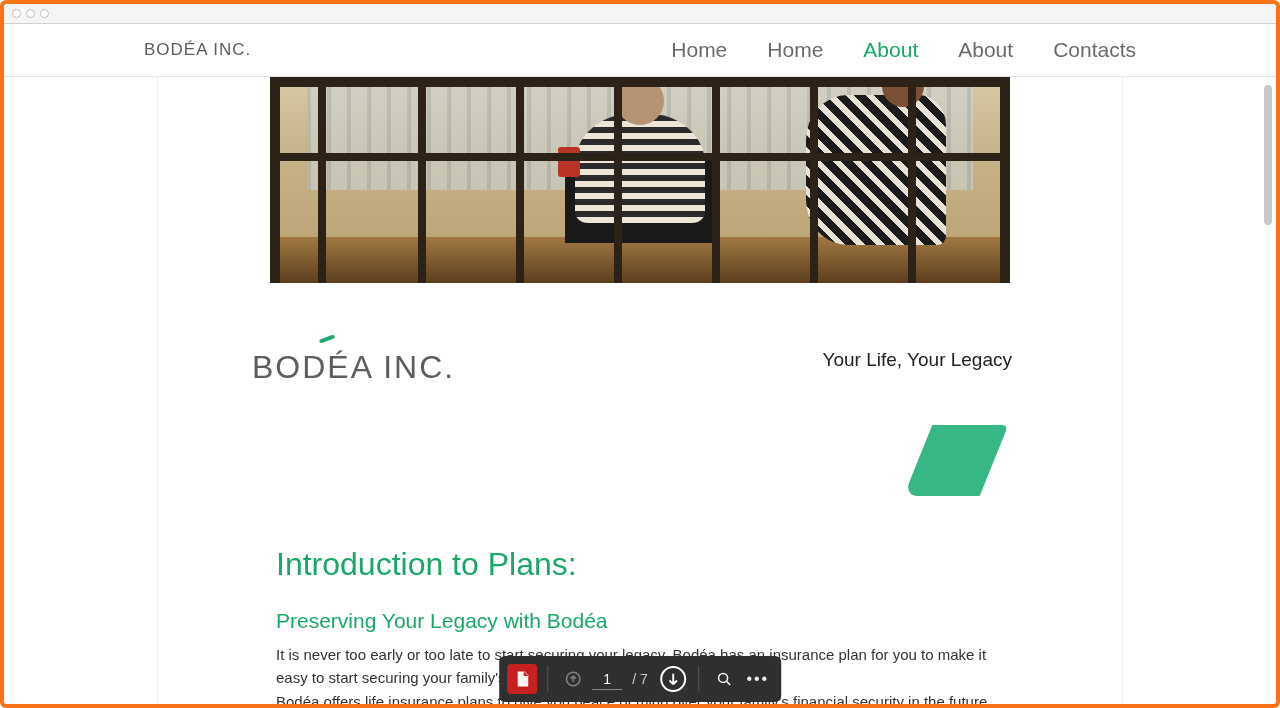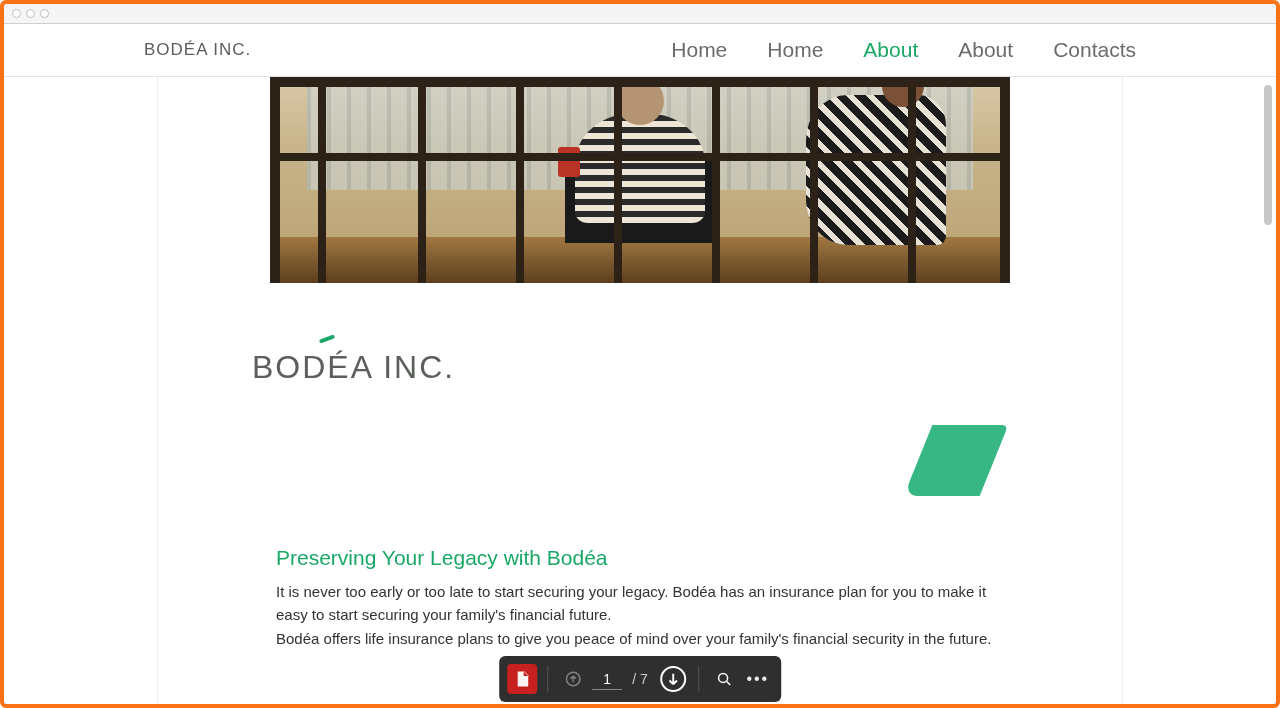--- a/index.html
+++ b/index.html
@@ -303,25 +303,27 @@
           <div class="vbar" style="left:638px;width:8px"></div>
           <div class="vbar" style="right:0"></div>
         </div>
       </div>
 
       <div class="doc-brand-row">
         <div class="doc-brand">
           <span class="accent"></span>
           <span>BODÉA INC.</span>
         </div>
+        <div class="tagline">Your Life, Your Legacy</div>
       </div>
 
       <div class="shape-accent"></div>
 
       <div class="content">
+        <h1 class="h1">Introduction to Plans:</h1>
         <h2 class="h2">Preserving Your Legacy with Bodéa</h2>
         <p class="body-text">It is never too early or too late to start securing your legacy. Bodéa has an insurance plan for you to make it easy to start securing your family's financial future.</p>
         <p class="body-text">Bodéa offers life insurance plans to give you peace of mind over your family's financial security in the future.</p>
       </div>
 
     </div>
 
     <div class="pdf-toolbar">
       <div class="sq pdf-icon">
         <svg viewBox="0 0 24 24" fill="#fff">

